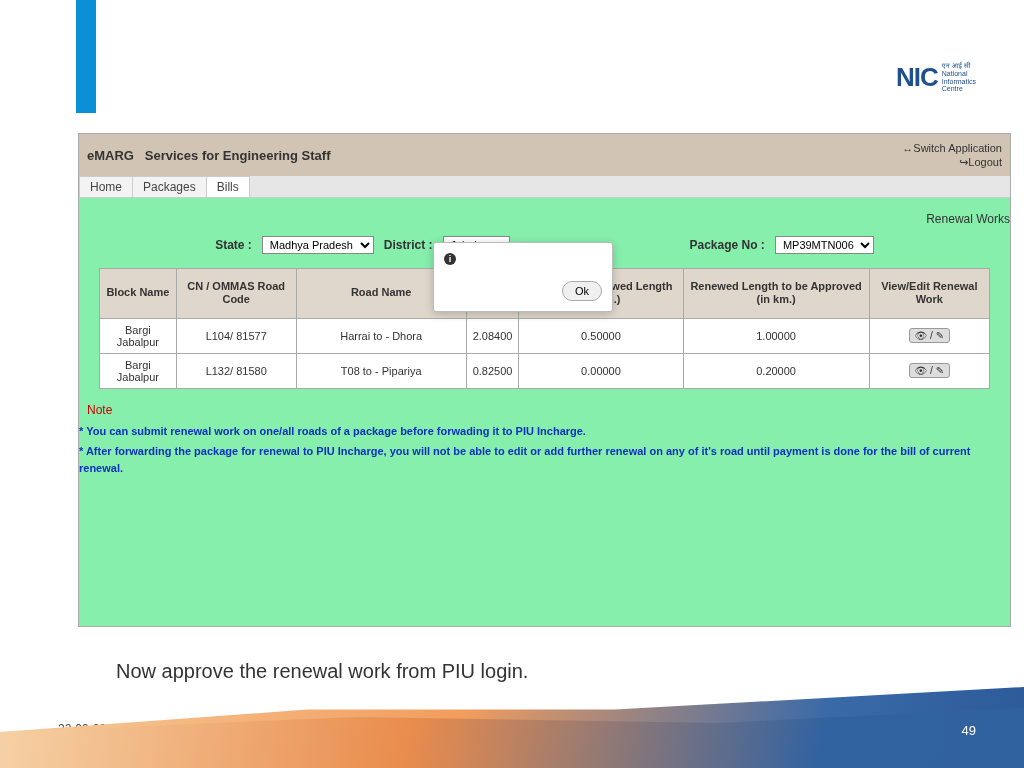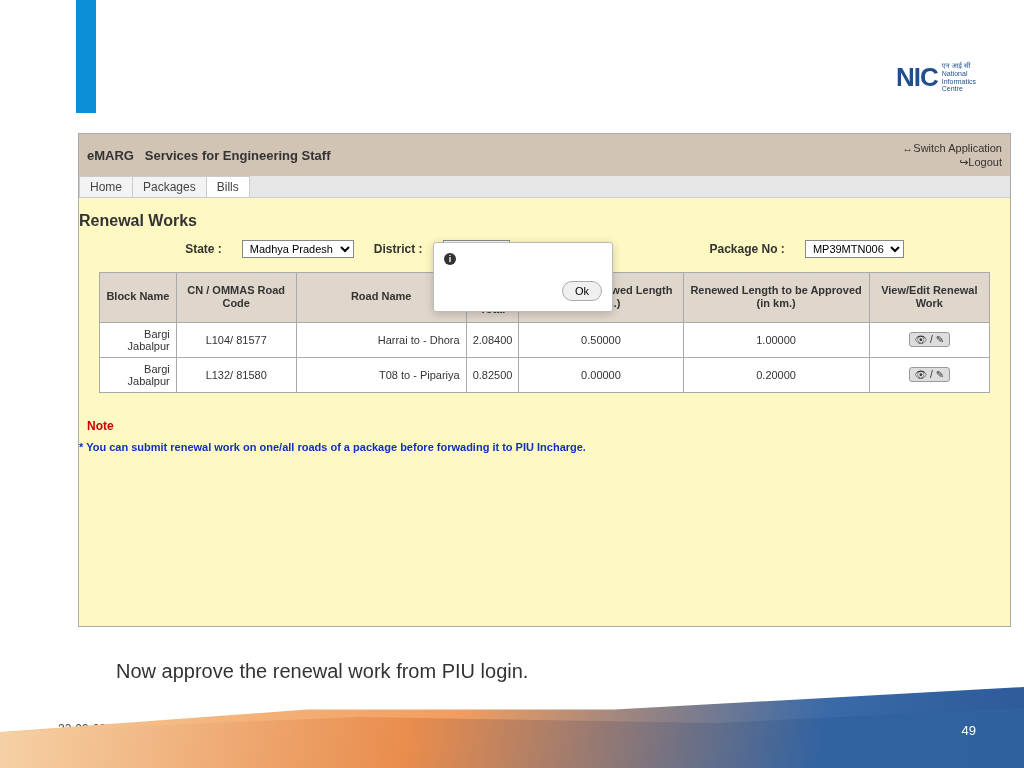--- a/index.html
+++ b/index.html
@@ -1,39 +1,39 @@
 <!DOCTYPE html>
 <html><head>
 <meta charset="utf-8">
 <style>
 *{box-sizing:border-box;margin:0;padding:0;font-family:"Segoe UI",Arial,sans-serif}
 body{width:1024px;height:768px;background:#fff;position:relative;overflow:hidden}
 .blue-bar{position:absolute;left:76px;top:0;width:20px;height:113px;background:#0b8fd6}
 .nic-logo{position:absolute;right:48px;top:62px;display:flex;align-items:center;gap:4px}
 .nic-mark{font-size:26px;font-weight:900;color:#1f4f8f;letter-spacing:-1px}
 .nic-text{font-size:7px;color:#1f4f8f;line-height:1.1}
-.app-wrap{position:absolute;left:78px;top:133px;width:933px;height:494px;background:#fef9c3;border:1px solid #aaa}
+.app-wrap{position:absolute;left:78px;top:133px;width:933px;height:494px;background:#86efac;border:1px solid #aaa}
 .app-header{height:42px;background:#d2c4b4;display:flex;align-items:center;padding:0 8px}
 .app-title{font-size:13px;color:#333;font-weight:600}
 .app-header-right{margin-left:auto;text-align:right;font-size:11px;color:#333}
 .header-link{display:block;padding:1px 0;cursor:pointer}
 .tabs{display:flex;background:#e6e6e6;border-bottom:1px solid #ccc}
 .tab{padding:3px 10px;font-size:12px;color:#444;border:1px solid #ccc;border-bottom:none;background:#f3f3f3;margin-right:-1px;cursor:pointer}
 .tab.active{background:#fff}
-.page-title{text-align:left;font-size:16px;font-weight:700;color:#333;padding:14px 0 10px}
-.filters{display:flex;align-items:center;justify-content:center;gap:20px;font-size:12px;color:#333;padding:0 20px}
+.page-title{text-align:right;font-size:12px;font-weight:400;color:#333;padding:14px 0 10px}
+.filters{display:flex;align-items:center;justify-content:center;gap:10px;font-size:12px;color:#333;padding:0 20px}
 .filters label{font-weight:700}
 .sel{font-size:11px;padding:1px 3px;border:1px solid #888;background:#fff;min-width:90px}
-.table-wrap{margin:14px 20px 12px}
+.table-wrap{margin:14px 20px 0}
 table{border-collapse:collapse;width:100%;font-size:11px;color:#333;background:#fff}
 th,td{border:1px solid #aaa;padding:5px 6px;text-align:center}
 th{background:#e0d7cc;font-weight:700;line-height:1.25}
-td.left{text-align:right}
+td.left{text-align:center}
 .action-btn{display:inline-block;border:1px solid #999;background:#ddd;border-radius:3px;padding:1px 5px;font-size:10px;cursor:pointer}
-.note-label{color:#c00;font-weight:700;font-size:12px;padding:14px 8px 4px}
+.note-label{color:#c00;font-weight:400;font-size:12px;padding:14px 8px 4px}
 .note{color:#1030c0;font-size:11px;font-weight:700;padding:2px 0;line-height:1.5}
 .modal{position:absolute;left:433px;top:242px;width:180px;background:#fff;border:1px solid #bbb;border-radius:3px;box-shadow:0 2px 10px rgba(0,0,0,.2);z-index:10}
 .modal-head{display:flex;justify-content:space-between;align-items:center;padding:6px 8px;border-bottom:1px solid #ddd;font-size:12px;font-weight:700;color:#444}
 .modal-close{cursor:pointer;color:#888;font-size:13px}
 .modal-body{padding:10px;font-size:10px;color:#555;display:flex;gap:6px;line-height:1.35}
 .info-icon{display:inline-flex;width:12px;height:12px;border-radius:50%;background:#333;color:#fff;font-size:9px;font-weight:700;align-items:center;justify-content:center;flex-shrink:0}
 .modal-foot{padding:6px 10px 10px;text-align:right}
 .ok-btn{border:1px solid #aaa;background:#f0f0f0;padding:3px 12px;font-size:11px;border-radius:10px;cursor:pointer}
 .caption{position:absolute;left:116px;top:660px;font-size:20px;color:#333}
 .date{position:absolute;left:58px;bottom:32px;font-size:12px;color:#444}
@@ -118,20 +118,21 @@
           <td>0.00000</td>
           <td>0.20000</td>
           <td><span class="action-btn">👁 / ✎</span></td>
         </tr>
       </tbody>
     </table>
   </div>
 
   <div class="note-label">Note</div>
   <div class="note">* You can submit renewal work on one/all roads of a package before forwading it to PIU Incharge.</div>
+  <div class="note">* After forwarding the package for renewal to PIU Incharge, you will not be able to edit or add further renewal on any of it's road until payment is done for the bill of current renewal.</div>
 </div>
 
 <div class="modal">
   <div class="modal-body">
     <span class="info-icon">i</span>
   </div>
   <div class="modal-foot">
     <button class="ok-btn">Ok</button>
   </div>
 </div>

